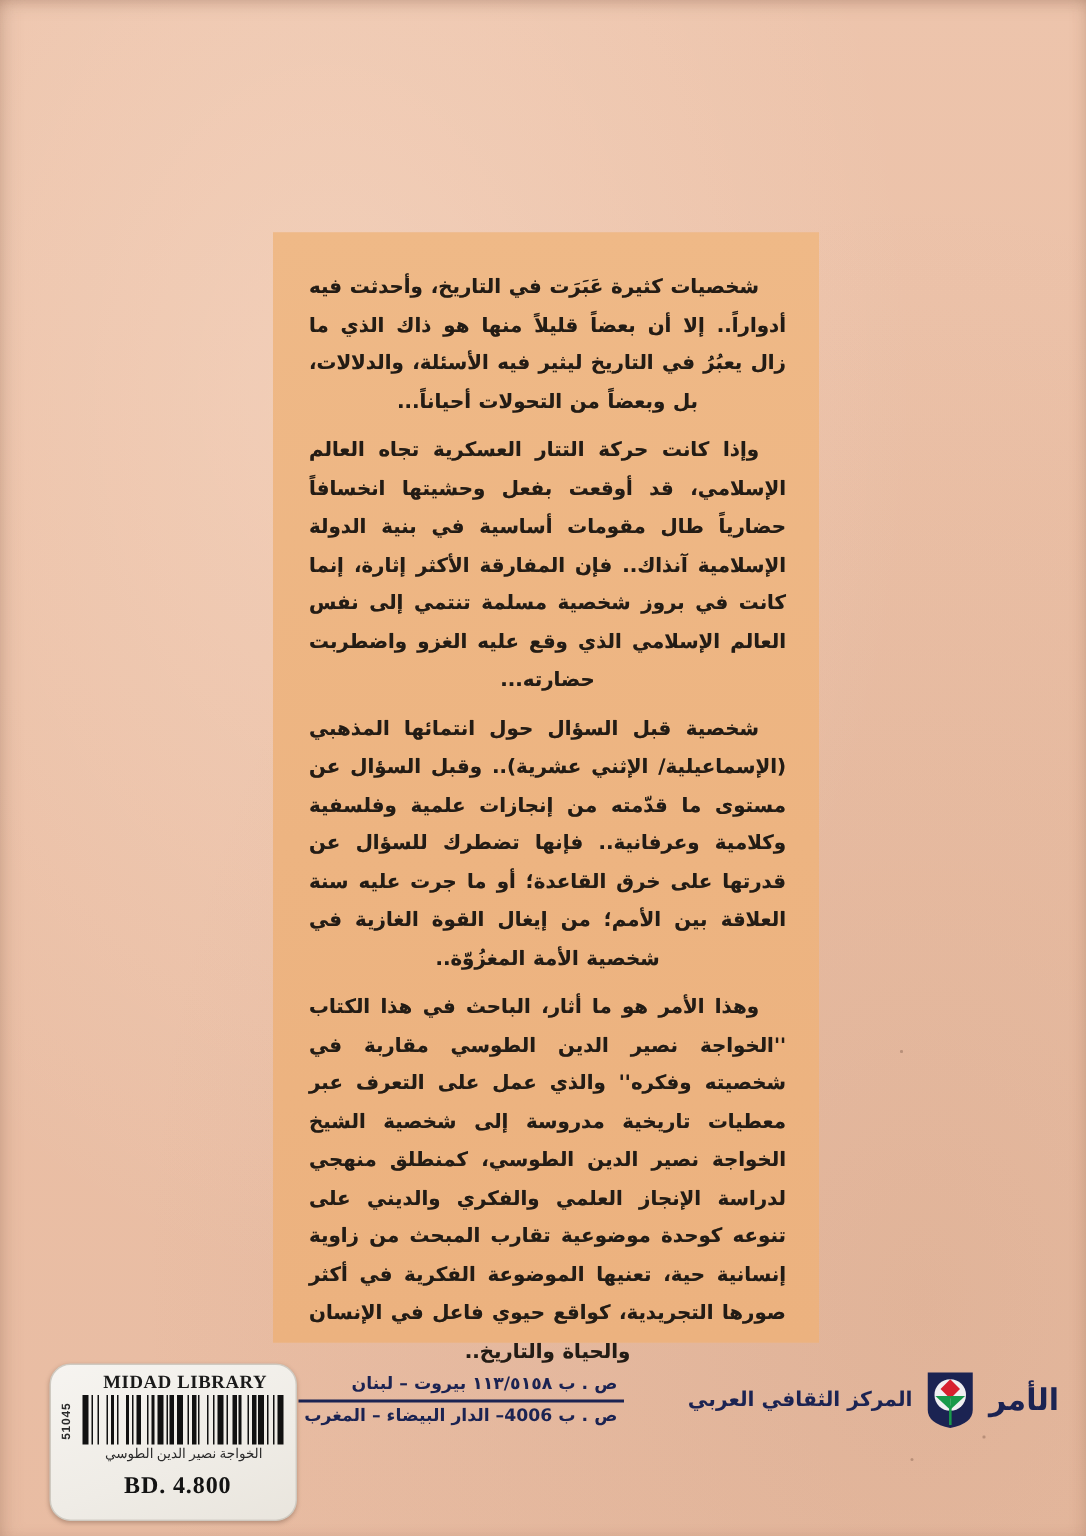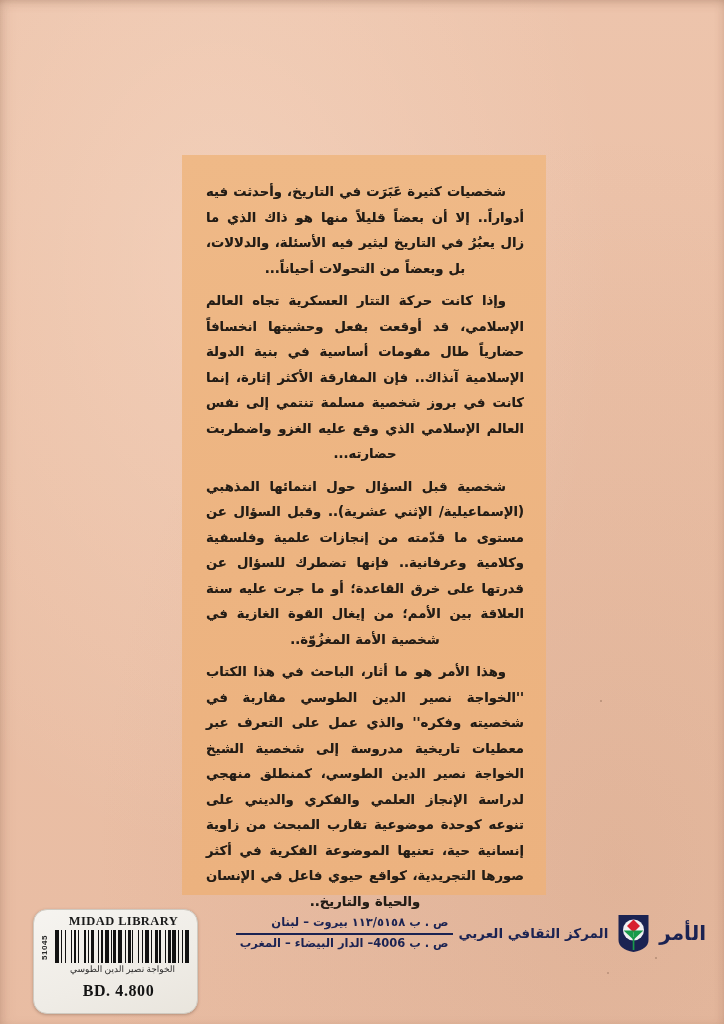--- a/index.html
+++ b/index.html
@@ -105,20 +105,21 @@
     flex: 0 0 auto;
     margin-left: 9px;
   }
   .logo svg { display: block; width: 100%; height: 100%; }
 
   .pub-block {
     display: flex;
     flex-direction: row;
     align-items: center;
     white-space: nowrap;
+    gap: 37px;
   }
   .pub-name {
     color: #1b2352;
     font-family: "DejaVu Sans", sans-serif;
     font-size: 13.5px;
     font-weight: 700;
     letter-spacing: 1.2px;
     margin-left: 6px;
   }
   .addr-stack {

